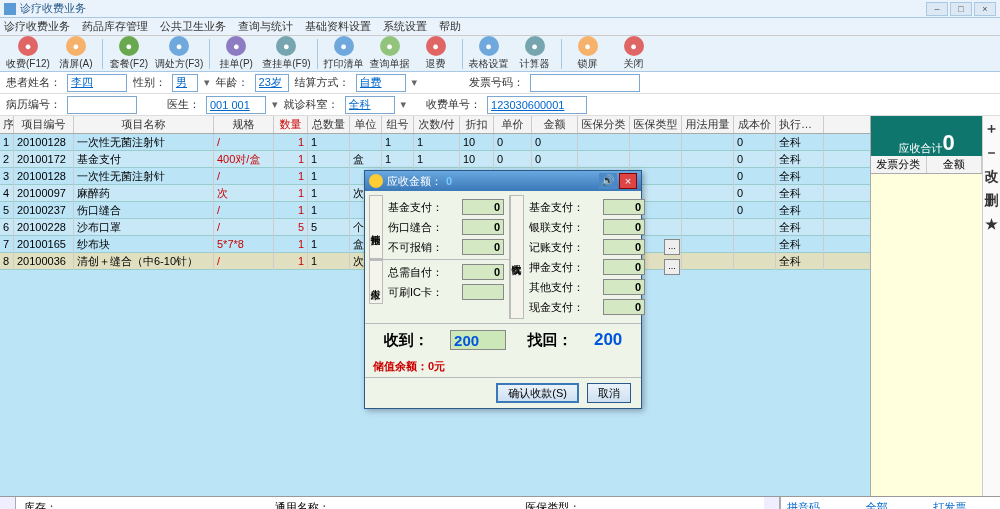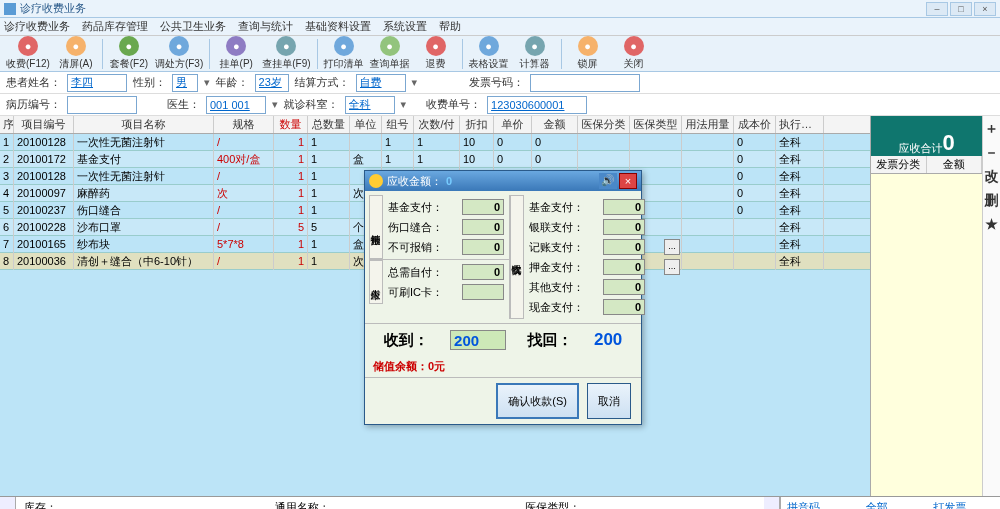--- a/index.html
+++ b/index.html
@@ -64,21 +64,21 @@
 .dlg-fields .fr{display:flex;align-items:center;height:20px;gap:19px}
 .dlg-fields .fr label{white-space:nowrap}
 .vbox{width:42px;height:16px;border:1px solid #888;background:#d4e8c4;text-align:right;padding:0 3px;line-height:14px;font-weight:bold}
 .dot-btn{width:16px;height:16px;border:1px solid #888;background:#eee;text-align:center;line-height:12px;font-size:9px}
 .dlg-row2{display:flex;align-items:center;justify-content:space-around;padding:6px 8px;border-top:1px solid #bbb}
 .dlg-row2 .big-l{font-size:15px;font-weight:bold}
 .dlg-row2 .big-v{font-size:17px;font-weight:bold;color:#0055dd}
 .big-input{width:56px;height:20px;border:1px solid #888;background:#cde8b8;font-size:15px;font-weight:bold;color:#0055dd;text-align:left;padding:0 3px}
 .dlg-row3{padding:3px 8px;color:#c00;font-weight:bold;font-size:11px}
 .dlg-row4{display:flex;justify-content:flex-end;gap:8px;padding:5px 10px;border-top:1px solid #bbb}
-.dlg-btn{height:36px;padding:0 10px;border:1px solid #2a5a8a;background:linear-gradient(#eaf3fb,#cde0f2);cursor:default}
+.dlg-btn{height:20px;padding:0 10px;border:1px solid #2a5a8a;background:linear-gradient(#eaf3fb,#cde0f2);cursor:default}
 .dlg-btn.primary{border:2px solid #3a78b8}
 </style>
 </head>
 <body>
 
 <div class="titlebar">
   <div class="icon"></div>
   <div class="title">诊疗收费业务</div>
   <div class="win-btns">
     <div class="win-btn">–</div>

